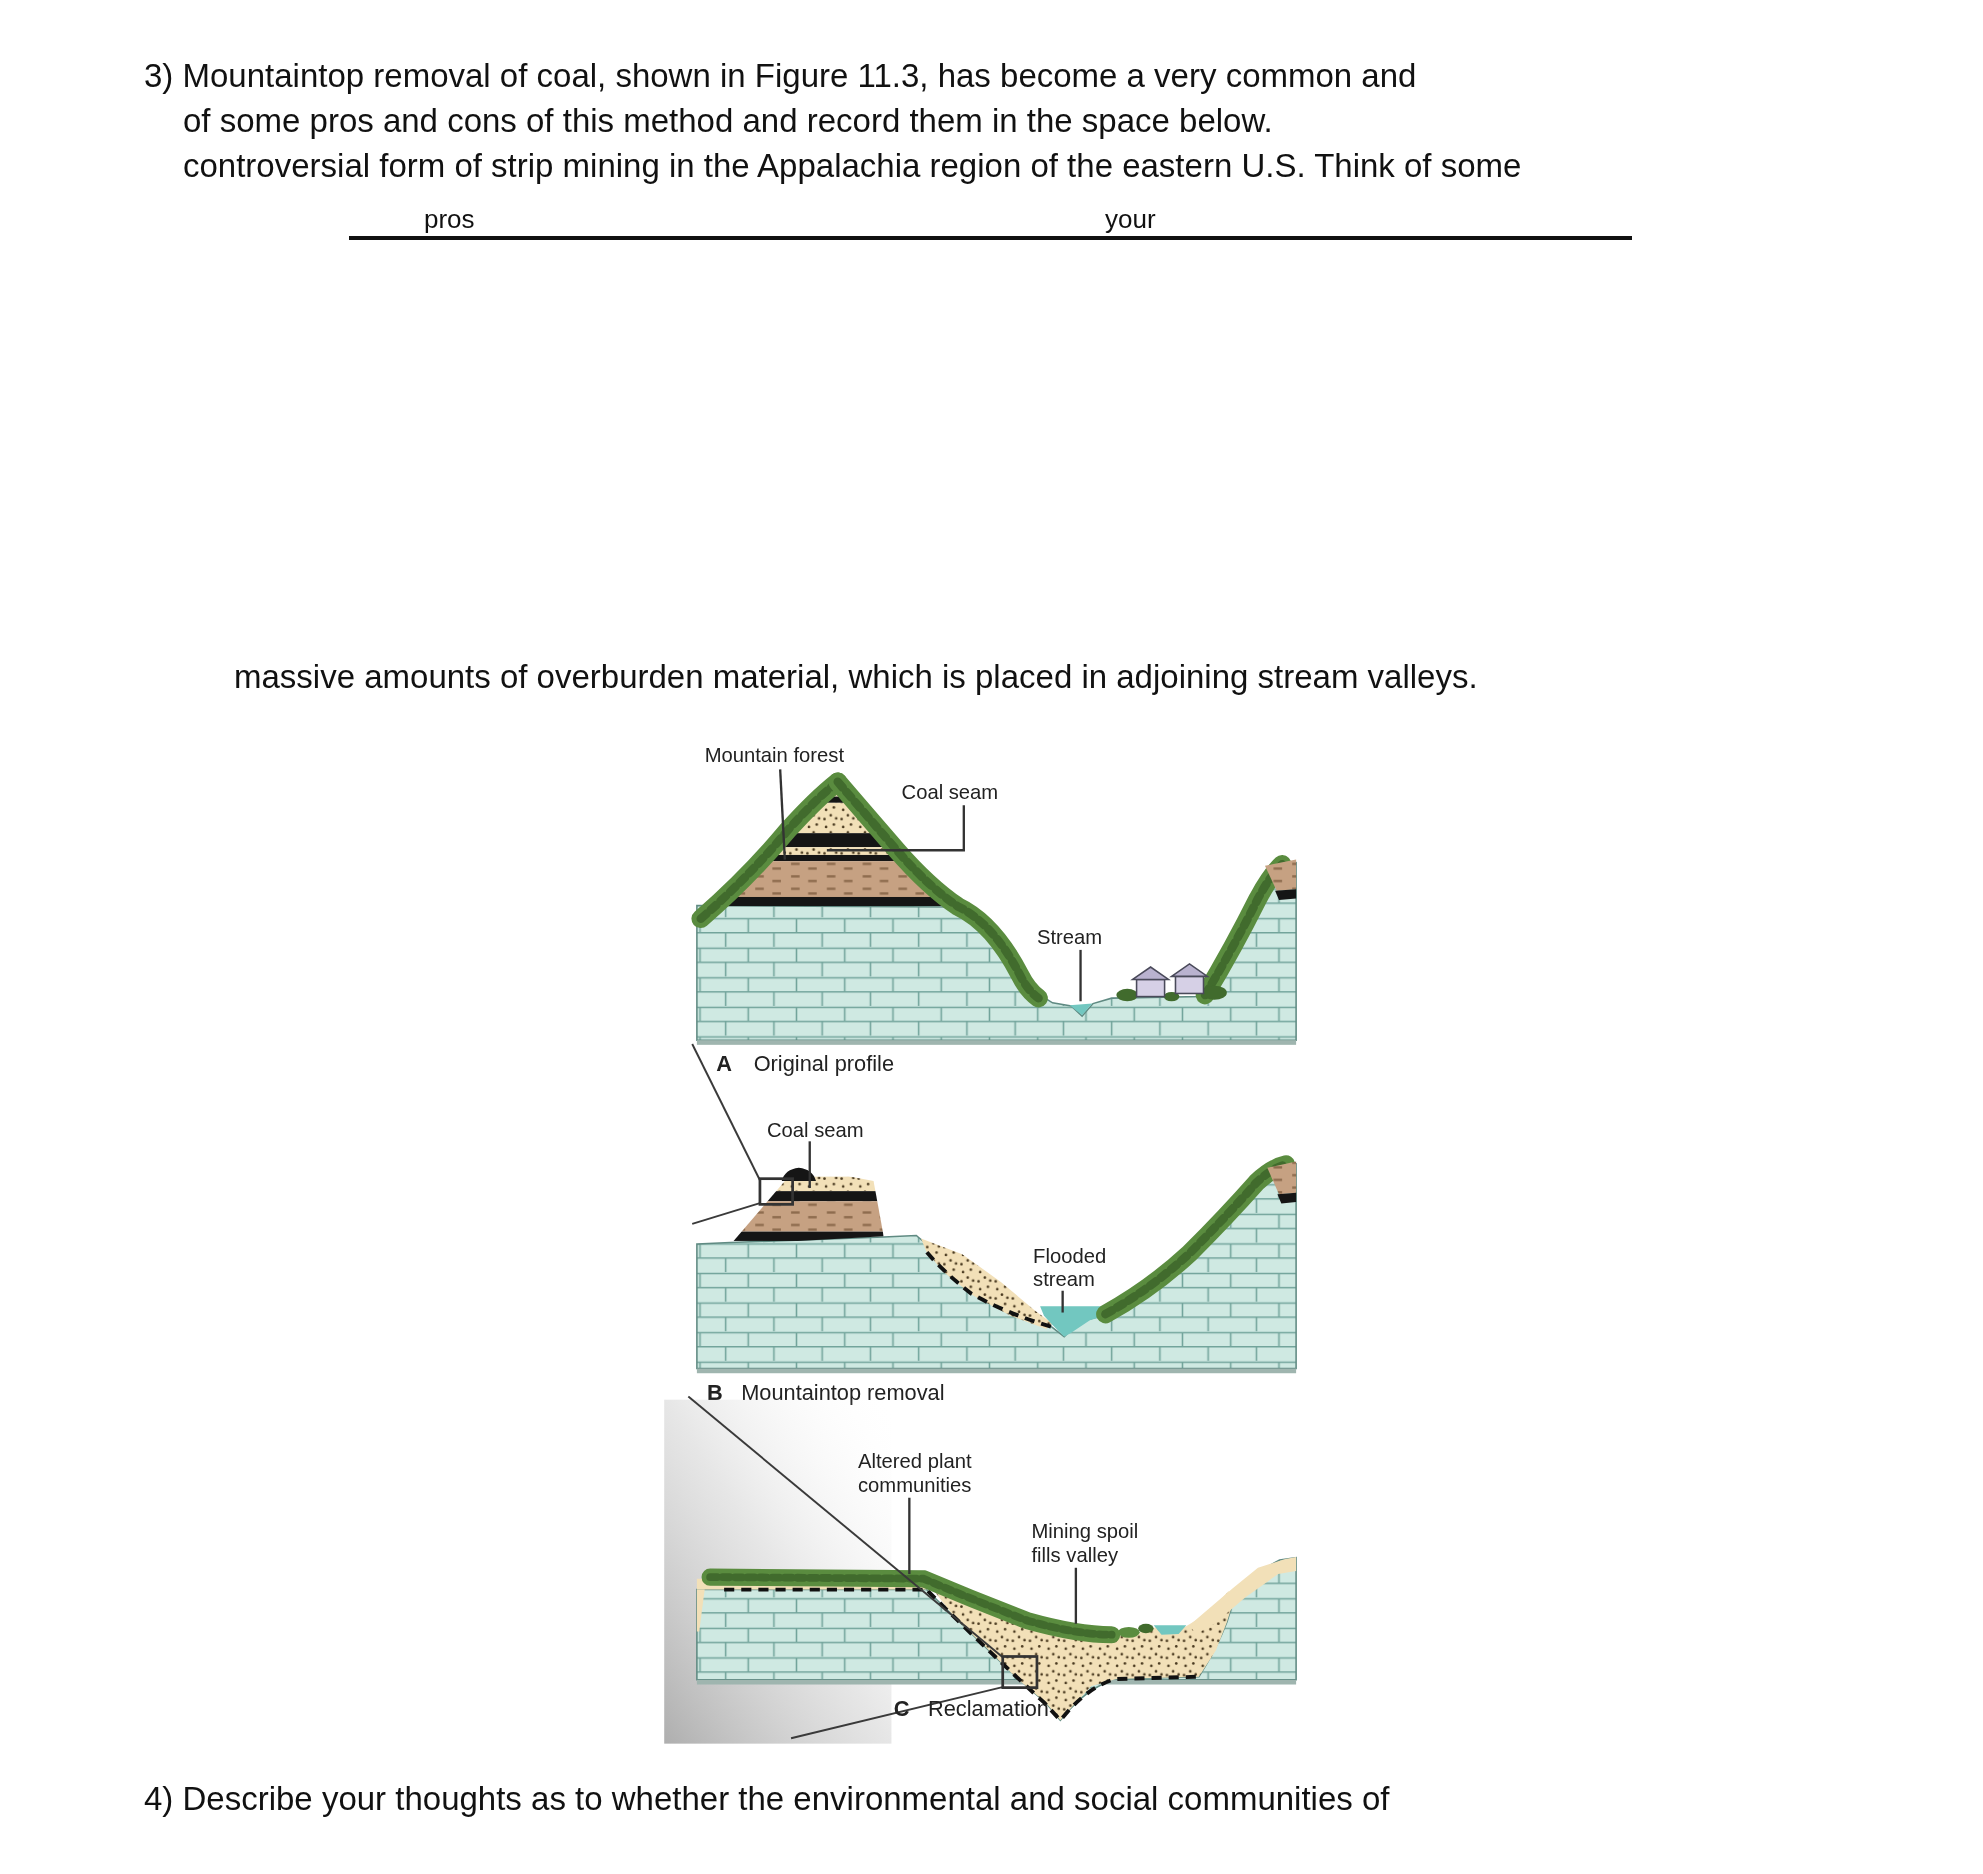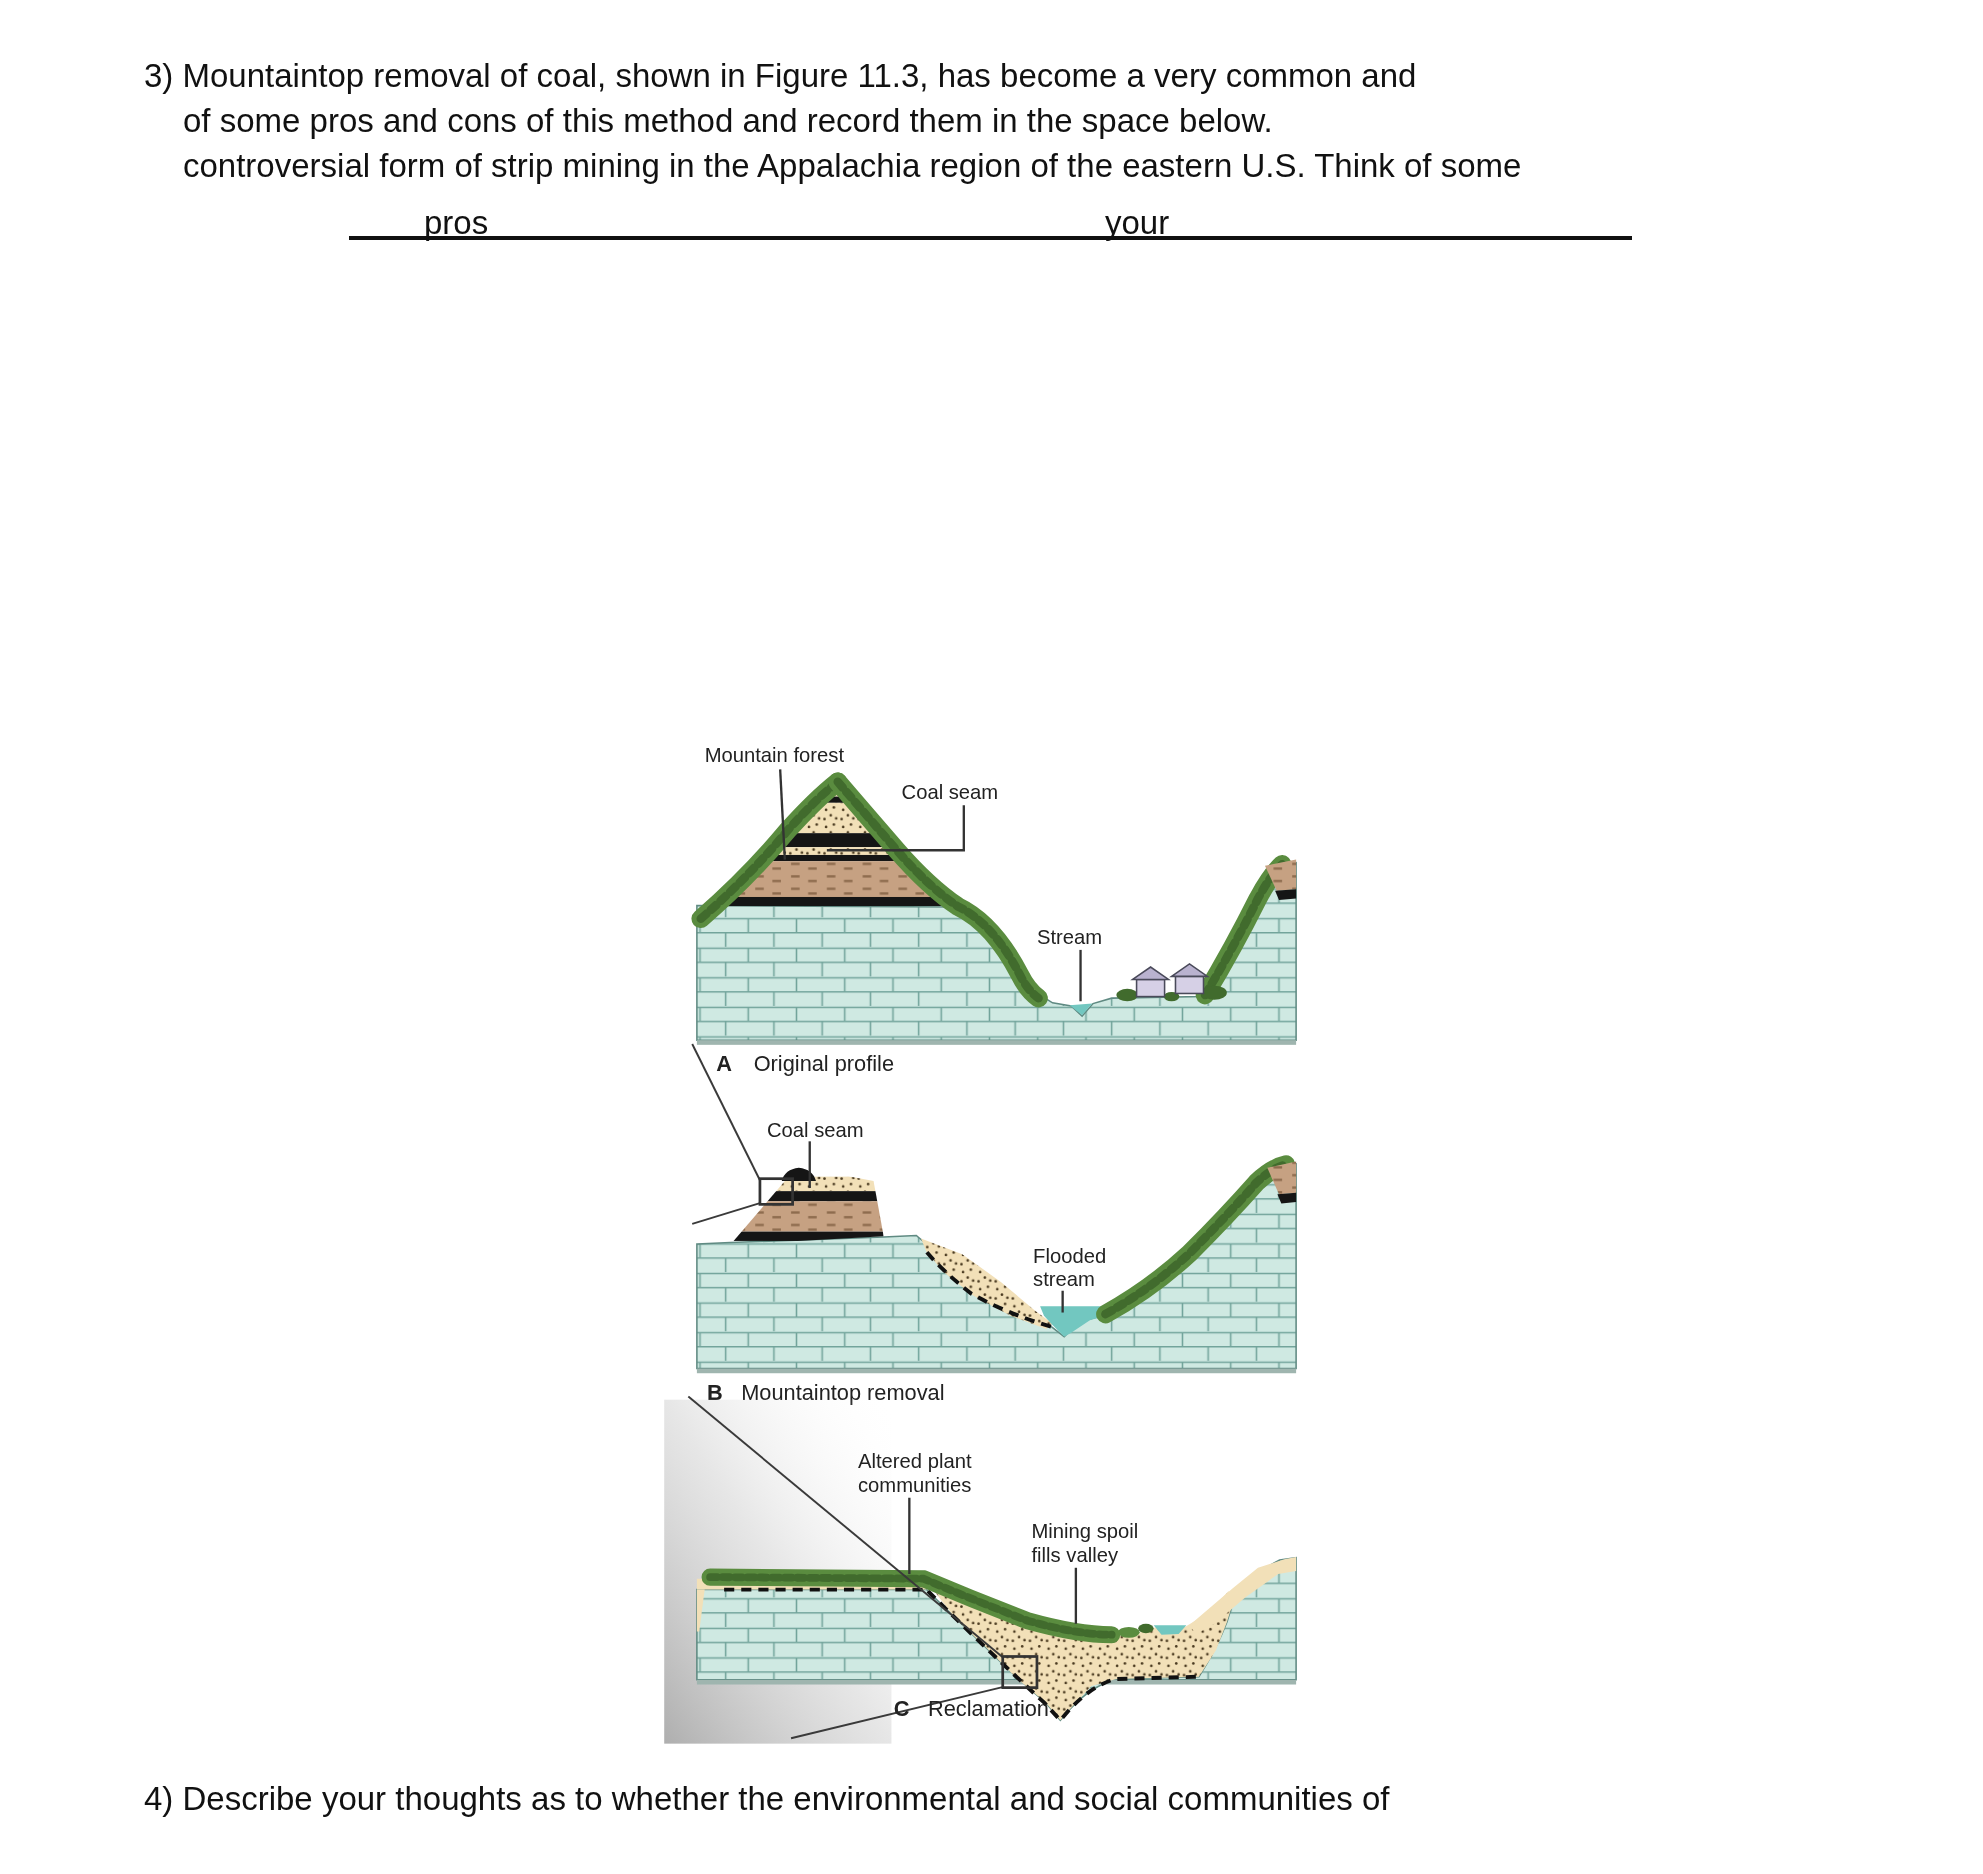--- a/index.html
+++ b/index.html
@@ -4,21 +4,21 @@
 <style>
   html,body{margin:0;padding:0;}
   body{
     width:1984px;height:1874px;background:#ffffff;position:relative;
     font-family:"Liberation Sans", sans-serif;color:#111;overflow:hidden;
   }
   .textblock{position:absolute;font-size:33px;line-height:45px;white-space:nowrap;}
   .indent{padding-left:39px;}
   .bold{font-weight:bold;}
   #q3{left:144px;top:18.7px;margin-top:34px;}
-  #proscons{position:absolute;left:0;top:204px;width:1984px;height:47px;font-size:33px;}
+  #proscons{position:absolute;left:0;top:204px;width:1984px;height:47px;font-size:26px;}
   #pros-label{position:absolute;left:424px;top:0;}
   #cons-label{position:absolute;left:1105px;top:0;}
   #pc-underline{position:absolute;left:349px;top:32px;width:1283px;height:3.9px;background:#111;}
   #caption{left:144px;top:654px;}
   #caption .cap2{padding-left:90px;}
   #q4{left:144px;top:1776px;}
   #figure-svg{position:absolute;left:654px;top:732px;}
   svg text{font-family:"Liberation Sans", sans-serif;fill:#222;}
   .fig-label{font-size:26px;}
   .panel-letter{font-size:28px;font-weight:bold;}
@@ -37,20 +37,21 @@
   <div class="indent">controversial form of strip mining in the Appalachia region of the eastern U.S. Think of some</div>
 </div>
 
 <div id="proscons">
   <span id="pros-label">pros</span>
   <span id="cons-label">your</span>
   <div id="pc-underline"></div>
 </div>
 
 <div class="textblock" id="caption">
+  <div class="cap2">massive amounts of overburden material, which is placed in adjoining stream valleys.</div>
 </div>
 
 <svg id="figure-svg" width="685" height="1035" viewBox="840 940 880 1330" xmlns="http://www.w3.org/2000/svg">
   <defs>
     <pattern id="bricks" width="62" height="38" patternUnits="userSpaceOnUse">
       <rect width="62" height="38" fill="#cfe9e2"></rect>
       <path d="M0,2 H62 M0,20 H62 M31,2 V20 M2,20 V38" stroke="#72a49b" stroke-width="2" fill="none"></path>
     </pattern>
     <pattern id="dots" width="22" height="22" patternUnits="userSpaceOnUse">
       <rect width="22" height="22" fill="#f2e0b8"></rect>

